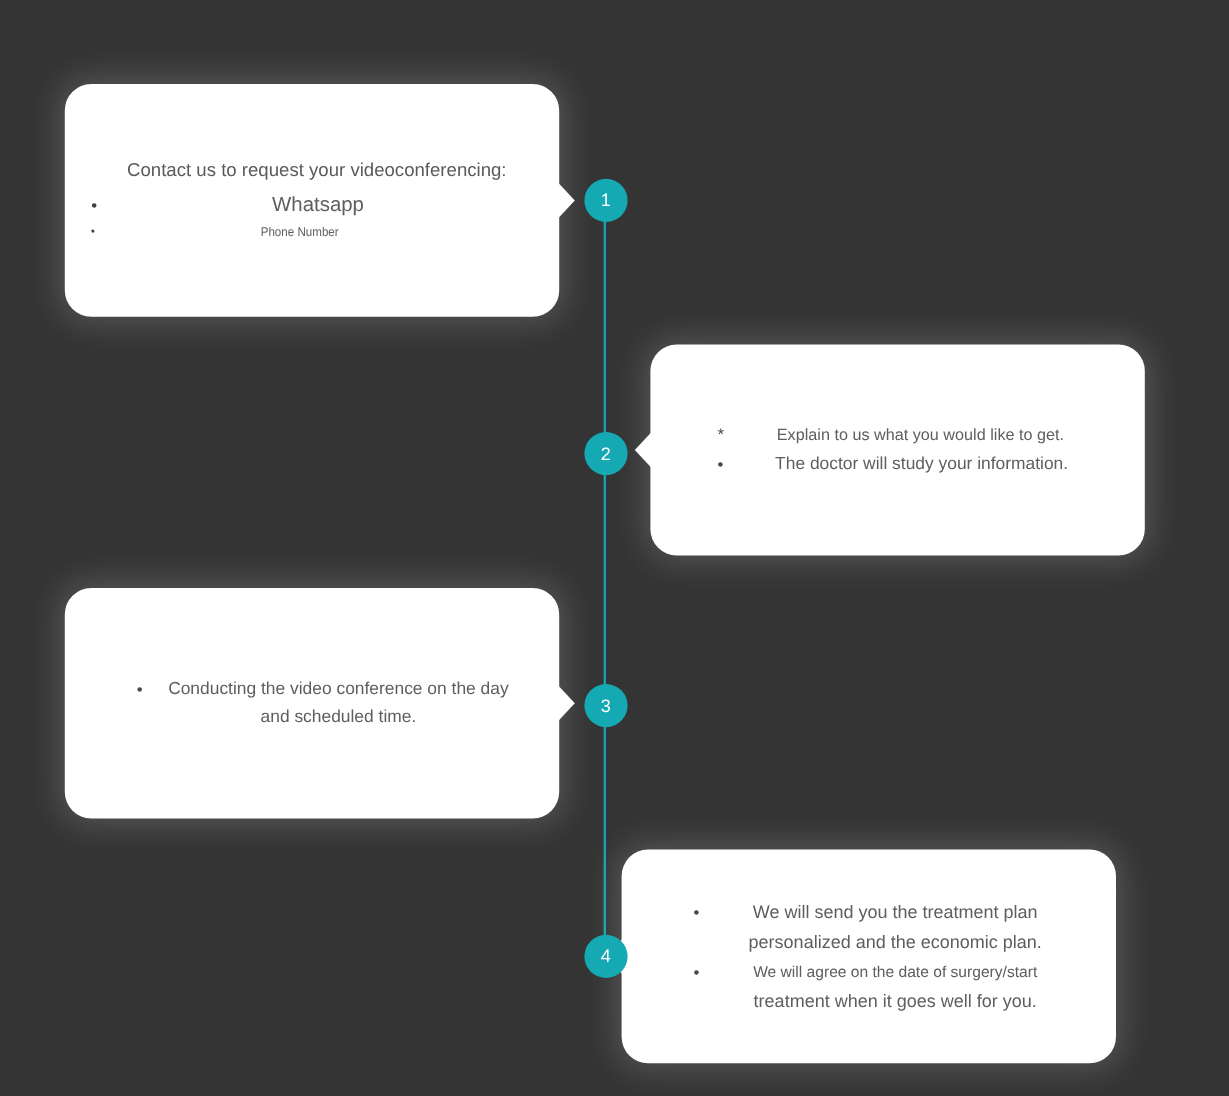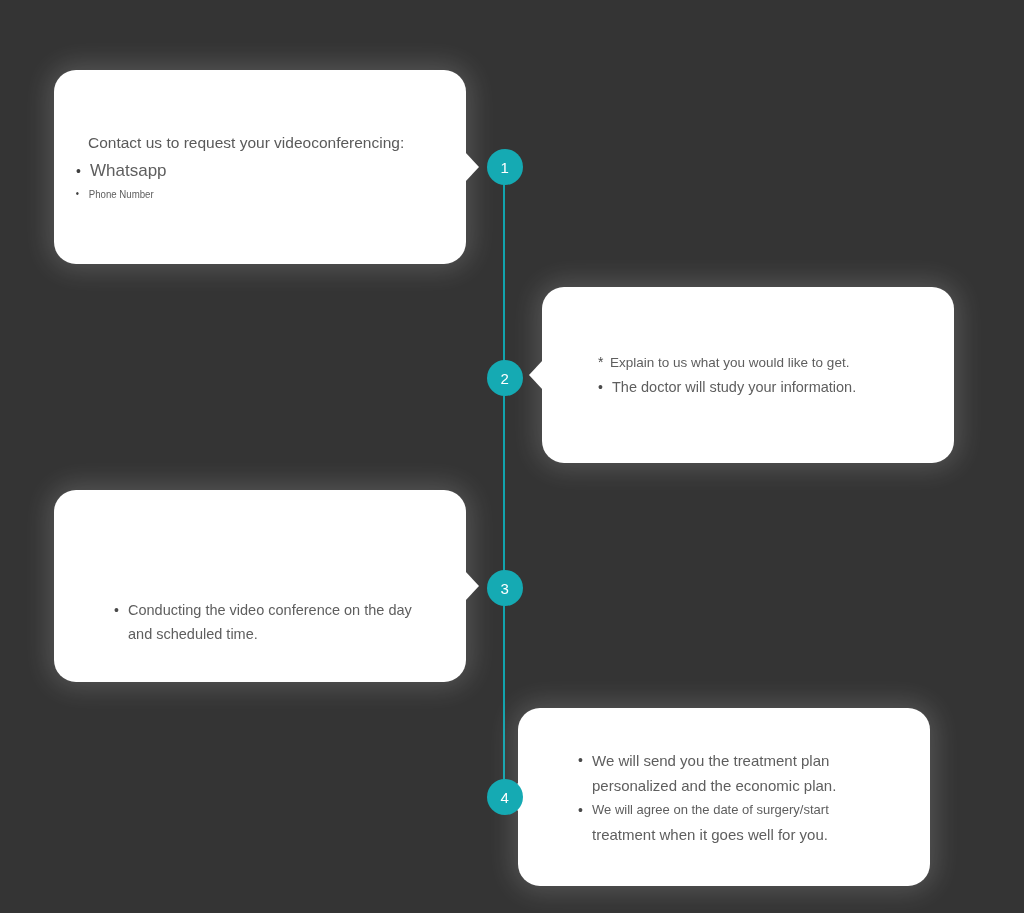--- a/index.html
+++ b/index.html
@@ -13,20 +13,21 @@
     background: #343434;
     font-family: "Liberation Sans", sans-serif;
     overflow: hidden;
     position: relative;
   }
 
   #diagram {
     position: relative;
     width: 808px;
     height: 913px;
+    text-align: center;
   }
 
   
   .spine {
     position: absolute;
     left: 503px;
     top: 167px;
     width: 2px;
     height: 630px;
     background: #12a3ad;
@@ -154,21 +155,21 @@
     color: #3f3f3f;
   }
   .contact-list li.item-phone::before { font-size: 10px; }
 
   
   .card-2 .card-inner { padding: 24px 30px 24px 54px; }
   .card-2 ul.bullets li { font-size: 14.5px; line-height: 24px; }
   .card-2 ul.bullets li.star { font-size: 13.5px; padding-left: 14px; }
 
   
-  .card-3 .card-inner { padding: 24px 30px 24px 58px; margin-top: 36px; }
+  .card-3 .card-inner { padding: 24px 30px 24px 58px; }
   .card-3 ul.bullets li { font-size: 14.5px; line-height: 24px; }
 
   
   .card-4 .card-inner { padding: 24px 30px 24px 58px; }
   .card-4 ul.bullets li { font-size: 14.5px; line-height: 24px; }
   .card-4 ul.bullets li.small { font-size: 13px; }
   .card-4 ul.bullets li.big { font-size: 15px; line-height: 25px; }
 </style>
 </head>
 <body>

